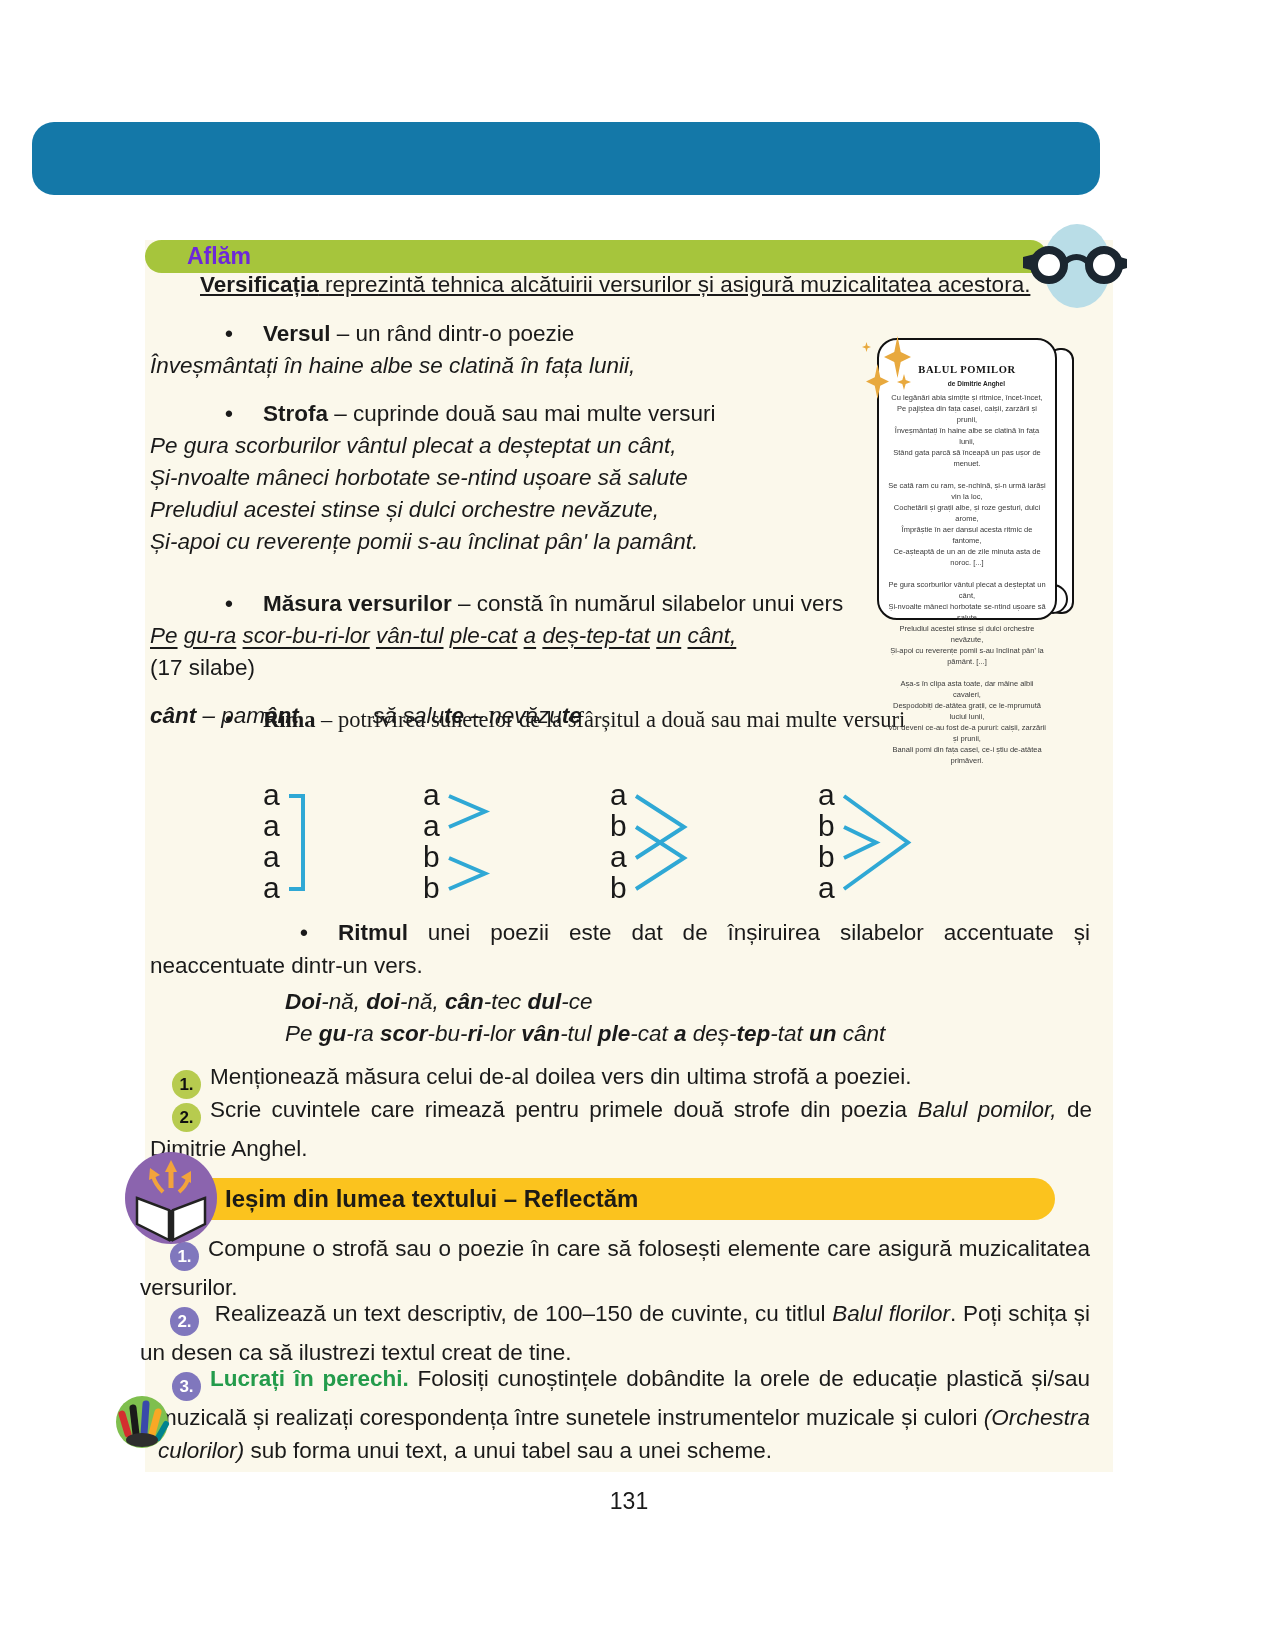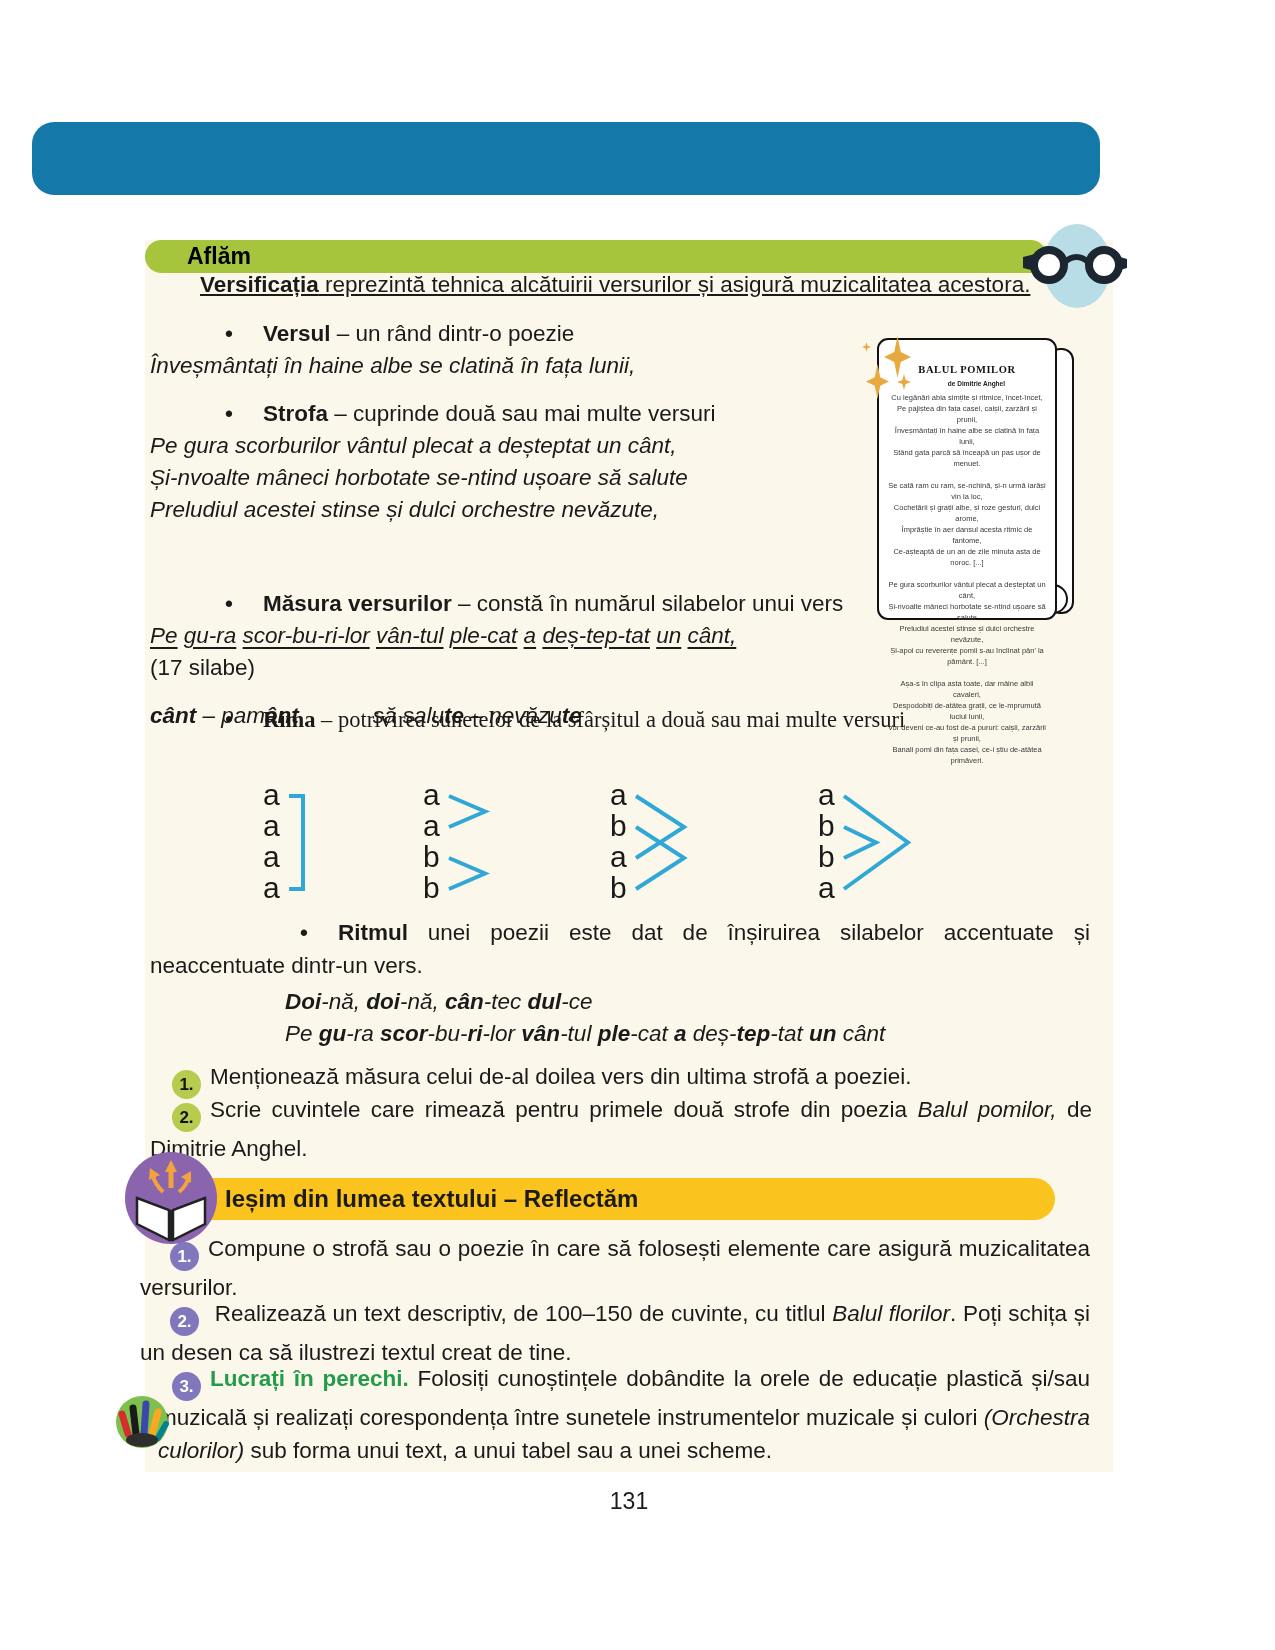--- a/index.html
+++ b/index.html
@@ -11,21 +11,21 @@
   .abs{position:absolute;}
 
   
   .top-bar{left:32px;top:122px;width:1068px;height:73px;background:#1478A8;border-radius:22px;}
 
   
   .panel{left:145px;top:240px;width:968px;height:1232px;background:#FBF8EB;}
 
   
   .aflam-banner{left:145px;top:240px;width:902px;height:33px;background:#A6C53C;border-radius:17px;z-index:4;}
-  .aflam-banner span{display:block;padding-left:42px;line-height:33px;color:#000000;font-weight:bold;font-size:23px;}
+  .aflam-banner span{display:block;padding-left:42px;line-height:33px;color:#6d28d9;font-weight:bold;font-size:23px;}
 
   
   .glasses{left:1016px;top:222px;width:112px;height:95px;z-index:5;}
 
   .intro{left:178px;top:270px;width:868px;margin:0;font-size:22.5px;line-height:30px;text-indent:22px;z-index:2;text-decoration:underline;}
 
   .line{margin:0;font-size:22.5px;line-height:32px;}
   .dot{display:inline-block;margin-right:30px;font-weight:bold;}
   .hdr{left:225px;width:840px;}
   .ex-it{font-style:italic;}
@@ -75,21 +75,21 @@
   .r2{left:140px;top:1297px;width:950px;text-indent:30px;}
   .r3{left:158px;top:1362px;width:932px;text-indent:14px;}
   .hands-icon{left:114px;top:1390px;width:56px;height:62px;z-index:5;}
 
   .page-num{left:145px;top:1488px;width:968px;text-align:center;font-size:23px;}
 
   
   .scroll-roll{left:1048px;top:348px;width:22px;height:262px;border:2.5px solid #111;border-radius:12px;background:#fff;z-index:2;}
   .scroll-curl{left:1038px;top:584px;width:26px;height:26px;border:2.5px solid #111;border-radius:50%;background:#fff;z-index:2;}
   .scroll-main{left:877px;top:338px;width:180px;height:282px;background:#ffffff;border:2.5px solid #111;
-    border-radius:11px;z-index:3;box-sizing:border-box;padding:0 8px;}
+    border-radius:20px;z-index:3;box-sizing:border-box;padding:0 8px;}
   .scroll-title{margin-top:24px;text-align:center;font-family:"Liberation Serif",serif;
     font-weight:bold;font-size:10.5px;letter-spacing:0.6px;color:#111;}
   .scroll-author{margin-top:5px;text-align:right;padding-right:42px;font-weight:bold;font-size:6.5px;color:#222;}
   .stanza{margin-top:11px;font-size:7.5px;line-height:11px;color:#3a3a3a;text-align:center;}
   .stanza:first-of-type{margin-top:0;}
   .stanzas{margin-top:5px;}
   .star{position:absolute;background:#E8A93E;z-index:4;
     clip-path:polygon(50% 0%,62% 38%,100% 50%,62% 62%,50% 100%,38% 62%,0% 50%,38% 38%);}
   .star.s1{left:884px;top:336px;width:27px;height:42px;}
   .star.s2{left:866px;top:364px;width:23px;height:35px;}
@@ -120,20 +120,21 @@
   <p class="abs intro"><span class="seg-b">Versificația</span><span> reprezintă tehnica alcătuirii versurilor și asigură muzicalitatea acestora.</span></p>
 
   <p class="abs line hdr b-versul"><span class="dot">•</span><span><span class="seg-b">Versul</span><span> – un rând dintr-o poezie</span></span></p>
   <p class="abs line ex-it versul-ex">Înveșmântați în haine albe se clatină în fața lunii,</p>
 
   <p class="abs line hdr b-strofa"><span class="dot">•</span><span><span class="seg-b">Strofa</span><span> – cuprinde două sau mai multe versuri</span></span></p>
   <div class="abs strofa-lines">
       <div>Pe gura scorburilor vântul plecat a deșteptat un cânt,</div>
       <div>Și-nvoalte mâneci horbotate se-ntind ușoare să salute</div>
       <div>Preludiul acestei stinse și dulci orchestre nevăzute,</div>
+      <div>Și-apoi cu reverențe pomii s-au înclinat pân' la pamânt.</div>
     </div>
 
   <p class="abs line hdr b-masura"><span class="dot">•</span><span><span class="seg-b">Măsura versurilor</span><span> – constă în numărul silabelor unui vers</span></span></p>
   <p class="abs line ex-it masura-ex"><span class="seg-u">Pe</span><span> </span><span class="seg-u">gu-ra</span><span> </span><span class="seg-u">scor-bu-ri-lor</span><span> </span><span class="seg-u">vân-tul</span><span> </span><span class="seg-u">ple-cat</span><span> </span><span class="seg-u">a</span><span> </span><span class="seg-u">deș-tep-tat</span><span> </span><span class="seg-u">un</span><span> </span><span class="seg-u">cânt,</span></p>
   <p class="abs line masura-note">(17 silabe)</p>
 
   <p class="abs line hdr b-rima"><span class="dot">•</span><span><span class="seg-b">Rima</span><span> – potrivirea sunetelor de la sfârșitul a două sau mai multe versuri</span></span></p>
   <p class="abs line ex-it rima-ex"><span><span class="seg-b">cânt</span><span> – pam</span><span class="seg-b">ânt</span></span><span class="rima-gap"></span><span><span>să salu</span><span class="seg-b">te</span><span> – nevăzu</span><span class="seg-b">te</span></span></p>
 
   <svg class="abs diag d1" viewBox="0 0 170 135">

